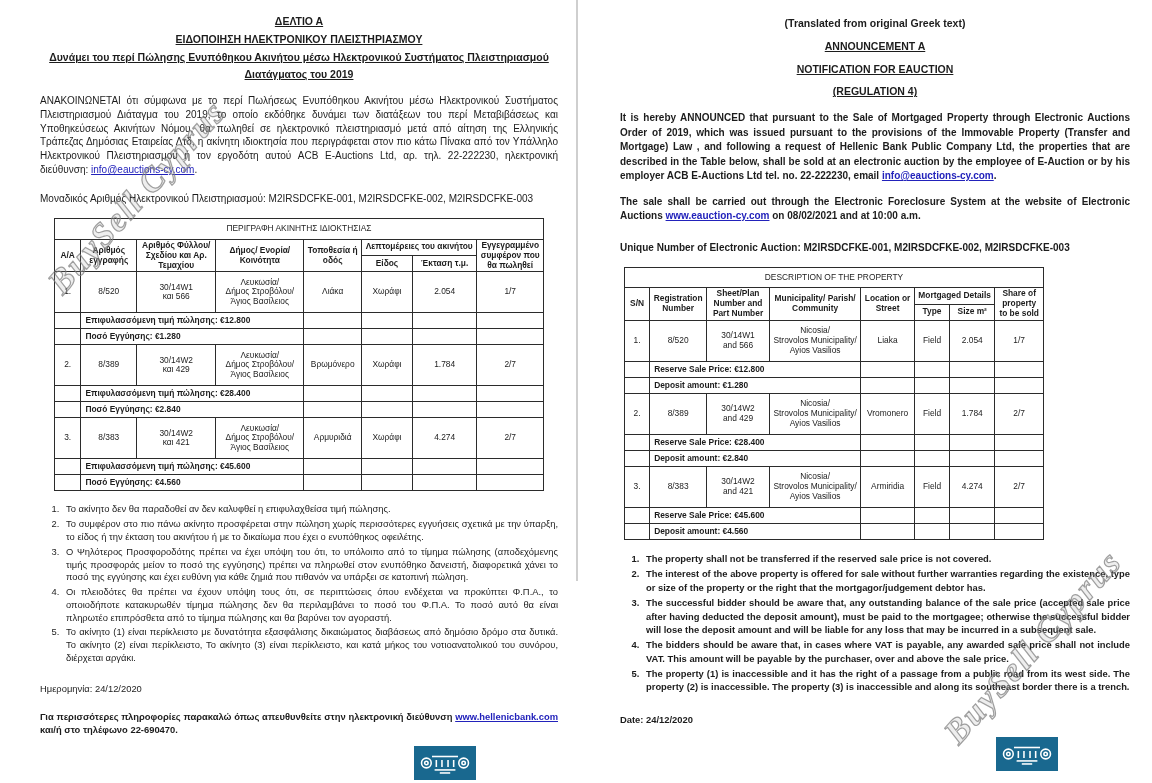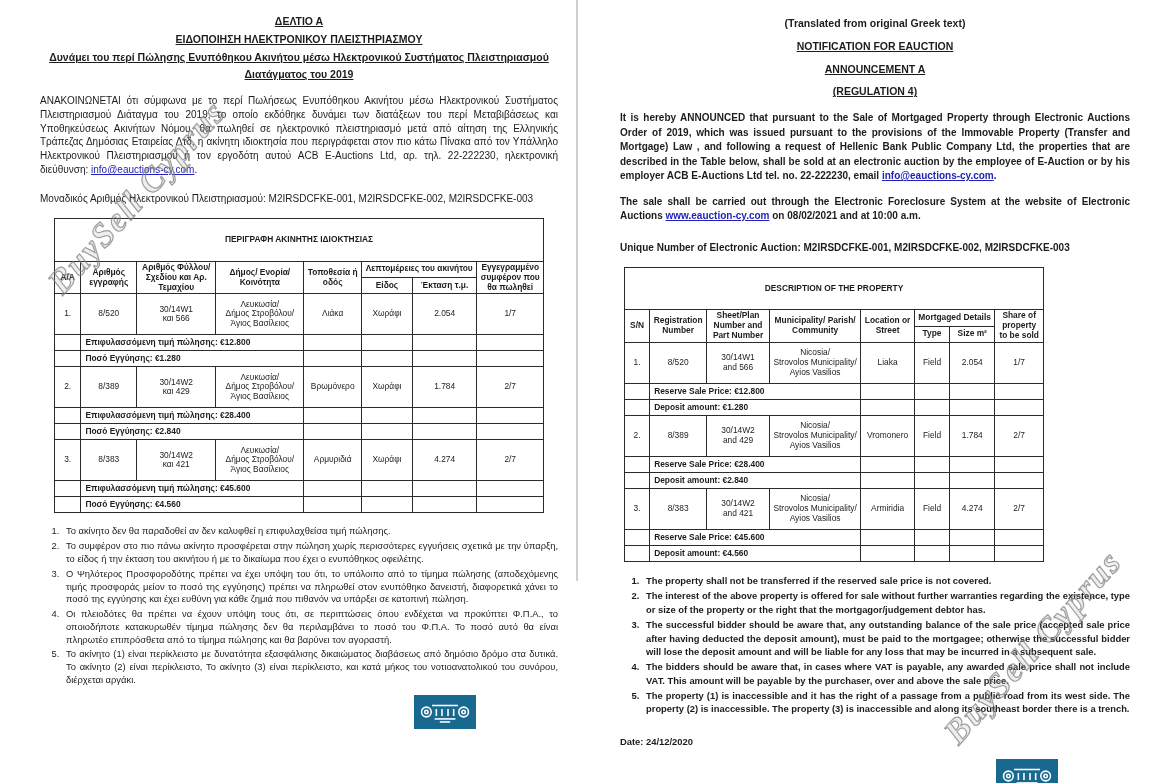--- a/index.html
+++ b/index.html
@@ -24,21 +24,21 @@
   .page-right .para{font-weight:bold;line-height:1.45;}
   .unique{font-size:10px;margin-top:16px;}
   .page-right .unique{font-weight:bold;margin-top:18px;}
   a.doclink{color:#2222bb;text-decoration:underline;cursor:pointer;}
 
   
   table.prop{border-collapse:collapse;table-layout:fixed;margin-top:14px;font-size:8.4px;line-height:1.18;}
   .page-left table.prop{width:490px;margin-left:14px;}
   .page-right table.prop{width:420px;margin-left:4px;}
   table.prop td,table.prop th{border:1px solid #2b2b2b;padding:1px 2px;text-align:center;vertical-align:middle;word-wrap:break-word;}
-  table.prop .cap{font-weight:bold;padding:16px;margin-left:32px;}
+  table.prop .cap{font-weight:normal;padding:5px;margin-left:32px;}
   table.prop th{font-weight:bold;}
   table.prop .preline{white-space:pre-line;}
   table.prop tr.main td{height:38px;}
   table.prop tr.sub td{height:13px;}
   table.prop tr.sub .subtext{text-align:left;font-weight:bold;padding-left:4px;}
 
   
   ol.notes{font-size:9.4px;line-height:1.36;margin:12px 0 0 0;padding-left:22px;}
   ol.notes li{margin-bottom:2px;padding-left:4px;text-align:justify;}
   .page-right ol.notes li{font-weight:bold;line-height:1.42;}
@@ -203,21 +203,23 @@
       </table>
 
     <ol class="notes">
       <li>Το ακίνητο δεν θα παραδοθεί αν δεν καλυφθεί η επιφυλαχθείσα τιμή πώλησης.</li>
       <li>Το συμφέρον στο πιο πάνω ακίνητο προσφέρεται στην πώληση χωρίς περισσότερες εγγυήσεις σχετικά με την ύπαρξη, το είδος ή την έκταση του ακινήτου ή με το δικαίωμα που έχει ο ενυπόθηκος οφειλέτης.</li>
       <li>Ο Ψηλότερος Προσφοροδότης πρέπει να έχει υπόψη του ότι, το υπόλοιπο από το τίμημα πώλησης (αποδεχόμενης τιμής προσφοράς μείον το ποσό της εγγύησης) πρέπει να πληρωθεί στον ενυπόθηκο δανειστή, διαφορετικά χάνει το ποσό της εγγύησης και έχει ευθύνη για κάθε ζημιά που πιθανόν να υπάρξει σε κατοπινή πώληση.</li>
       <li>Οι πλειοδότες θα πρέπει να έχουν υπόψη τους ότι, σε περιπτώσεις όπου ενδέχεται να προκύπτει Φ.Π.Α., το οποιοδήποτε κατακυρωθέν τίμημα πώλησης δεν θα περιλαμβάνει το ποσό του Φ.Π.Α. Το ποσό αυτό θα είναι πληρωτέο επιπρόσθετα από το τίμημα πώλησης και θα βαρύνει τον αγοραστή.</li>
       <li>Το ακίνητο (1) είναι περίκλειστο με δυνατότητα εξασφάλισης δικαιώματος διαβάσεως από δημόσιο δρόμο στα δυτικά. Το ακίνητο (2) είναι περίκλειστο, Το ακίνητο (3) είναι περίκλειστο, και κατά μήκος του νοτιοανατολικού του συνόρου, διέρχεται αργάκι.</li>
     </ol>
 
-
+    <p class="dateline">Ημερομηνία: 24/12/2020</p>
+
+    <p class="footerline"><span>Για περισσότερες πληροφορίες παρακαλώ όπως απευθυνθείτε στην ηλεκτρονική διεύθυνση </span><a class="doclink">www.hellenicbank.com</a><span> και/ή στο τηλέφωνο 22-690470.</span></p>
 
     <div class="logo">
       <div class="logo-box">
         <svg viewBox="0 0 60 30" width="52" height="26" aria-hidden="true">
           <g fill="none" stroke="#ffffff" stroke-width="1.8">
             <circle cx="8.5" cy="15" r="5.6"></circle>
               <circle cx="8.5" cy="15" r="2"></circle>
             <circle cx="51.5" cy="15" r="5.6"></circle>
               <circle cx="51.5" cy="15" r="2"></circle>
             <path d="M15 7.5 H45"></path>
@@ -228,22 +230,22 @@
         </svg>
       </div>
 
     </div>
   </div>
 
   <div class="page page-right">
 
     <div class="doc-head">
       <div class="translated-note">(Translated from original Greek text)</div>
+      <div class="u">ANNOUNCEMENT A</div>
       <div class="u">NOTIFICATION FOR EAUCTION</div>
-      <div class="u">ANNOUNCEMENT A</div>
       <div class="u">(REGULATION 4)</div>
     </div>
 
     <p class="para"><span>It is hereby ANNOUNCED that pursuant to the Sale of Mortgaged Property through Electronic Auctions Order of 2019, which was issued pursuant to the provisions of the  Immovable Property (Transfer and Mortgage) Law , and  following a request of Hellenic Bank Public Company Ltd, the properties that are described in the Table below, shall be sold at an electronic auction  by the employee of E-Auction or by his employer ACB E-Auctions Ltd tel. no. 22-222230, email </span><a class="doclink">info@eauctions-cy.com</a><span>.</span></p>
 
     <p class="para"><span>The sale shall be carried out through the Electronic Foreclosure System at the website of Electronic Auctions </span><a class="doclink">www.eauction-cy.com</a><span> on 08/02/2021 and at 10:00 a.m.</span></p>
 
     <p class="unique">Unique Number of Electronic Auction: M2IRSDCFKE-001, M2IRSDCFKE-002, M2IRSDCFKE-003</p>
 
     <table class="prop">

